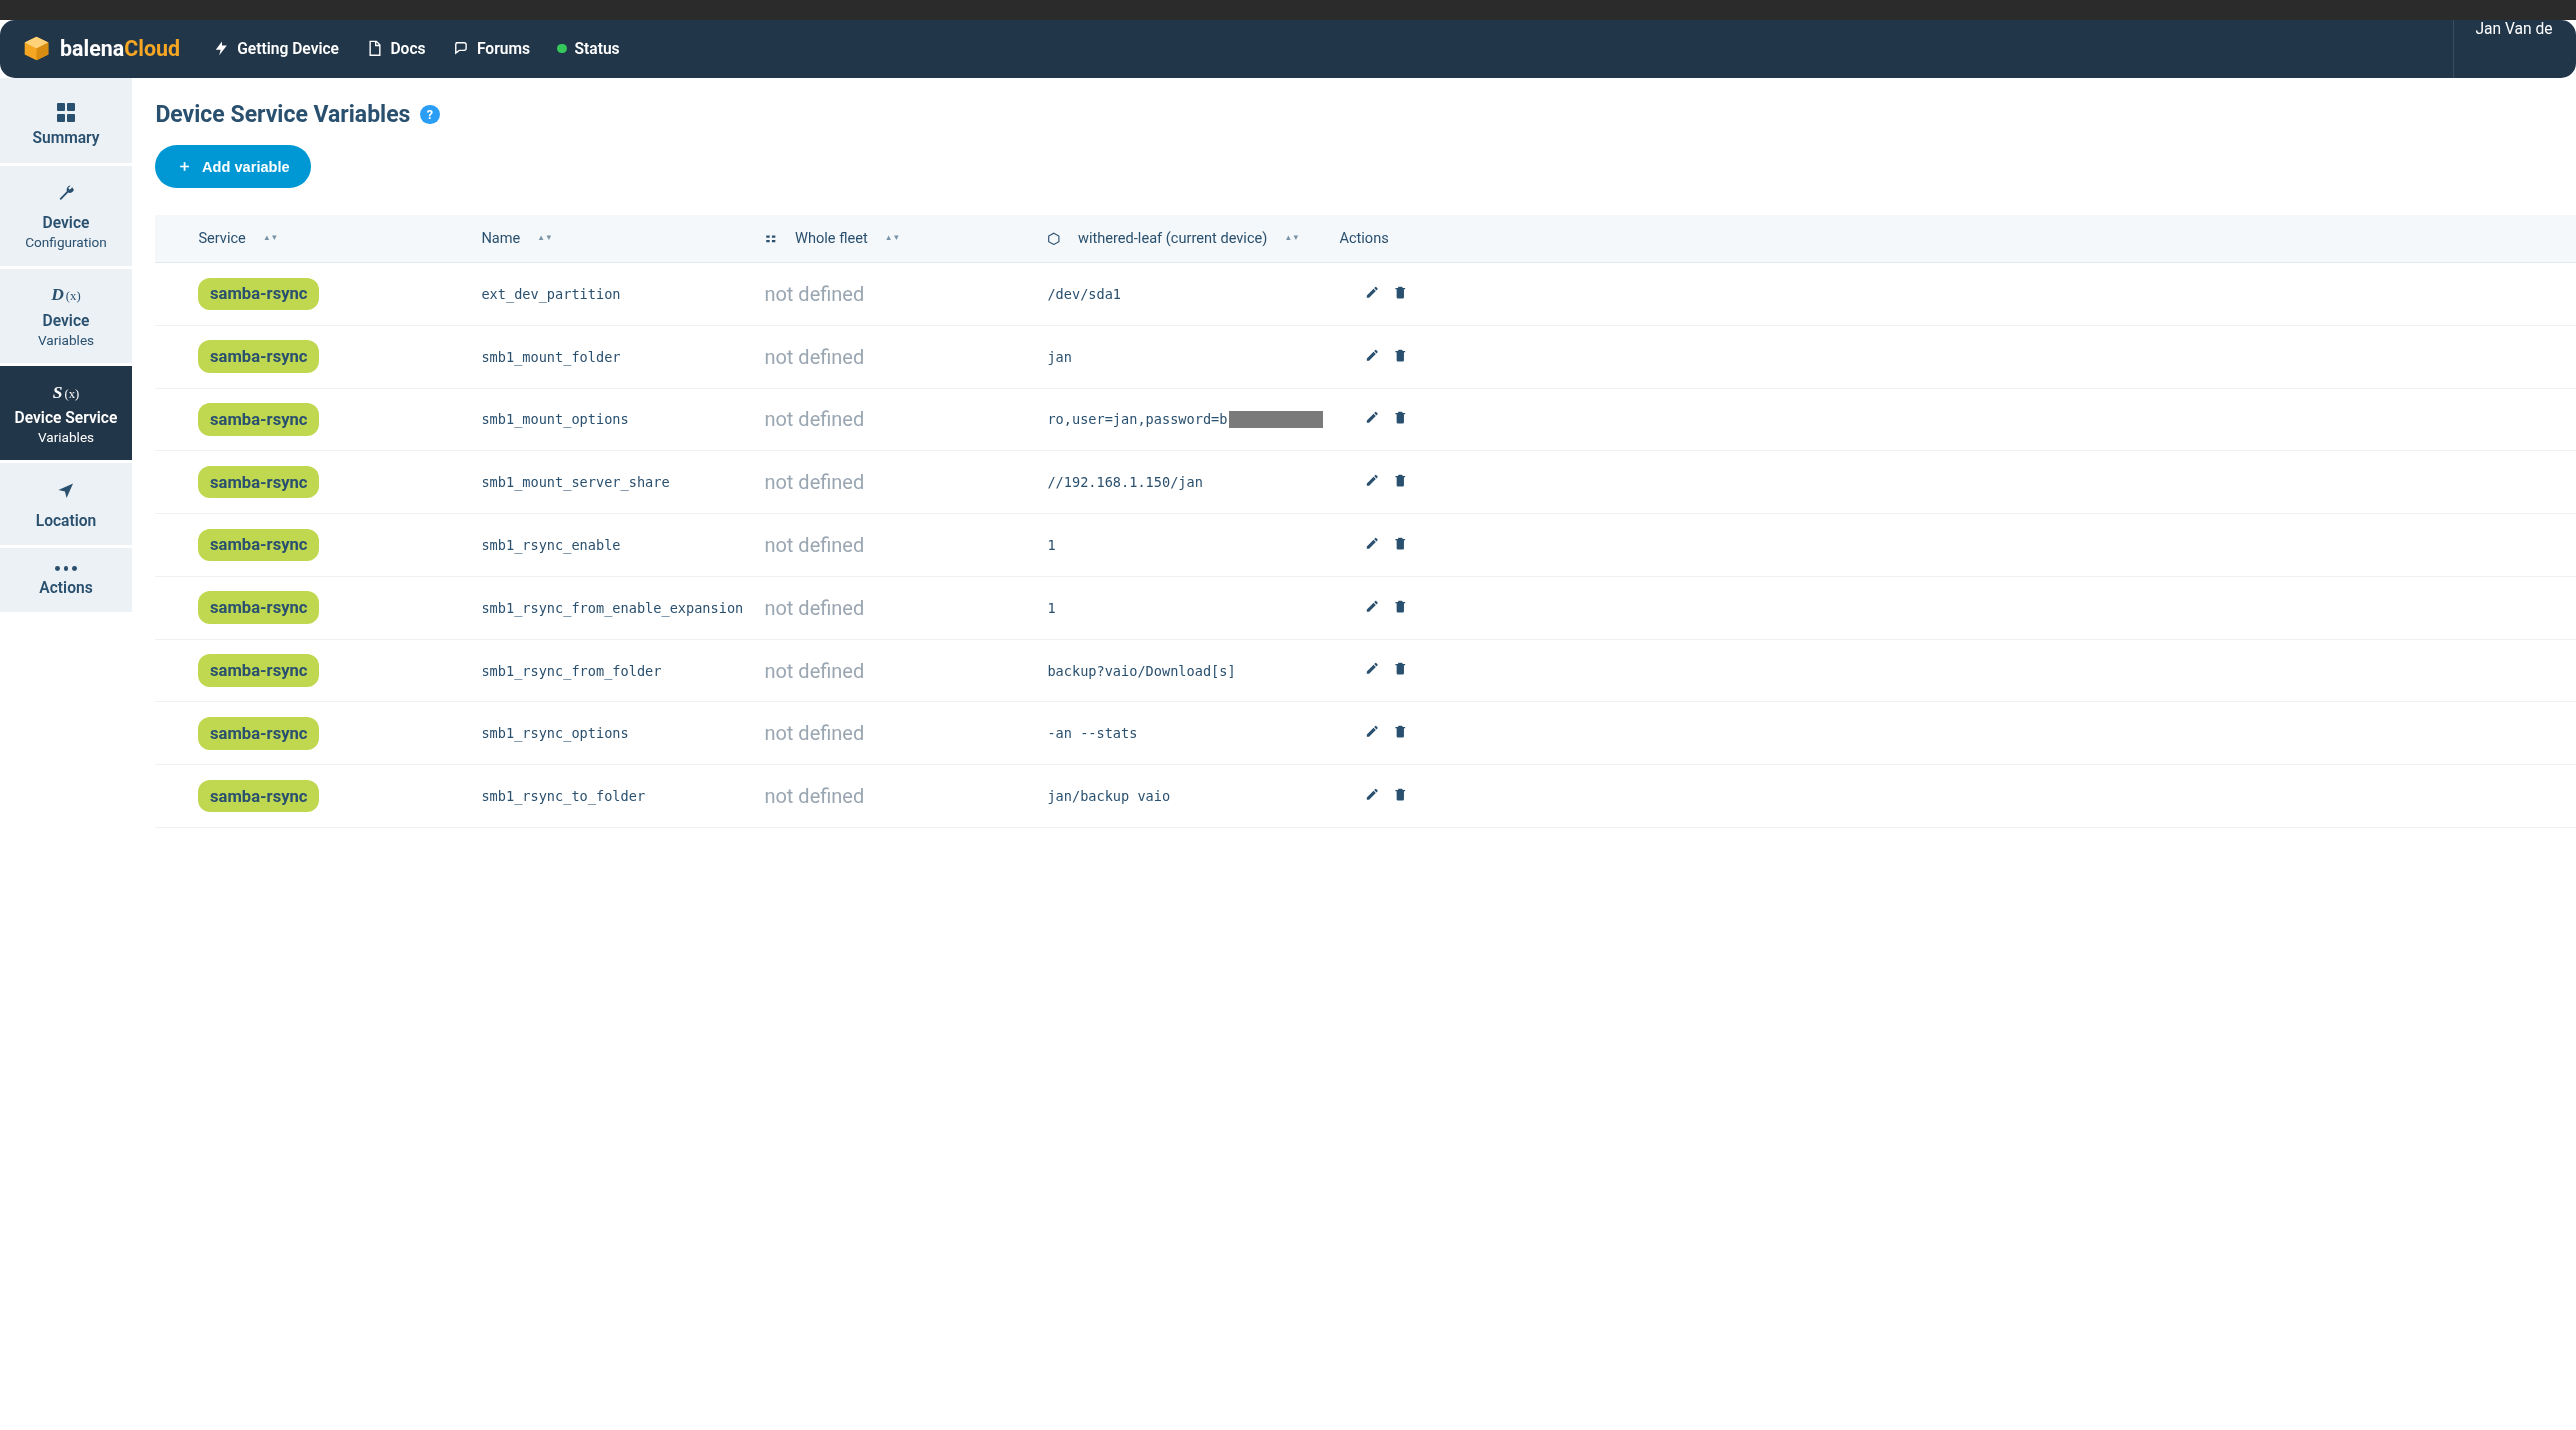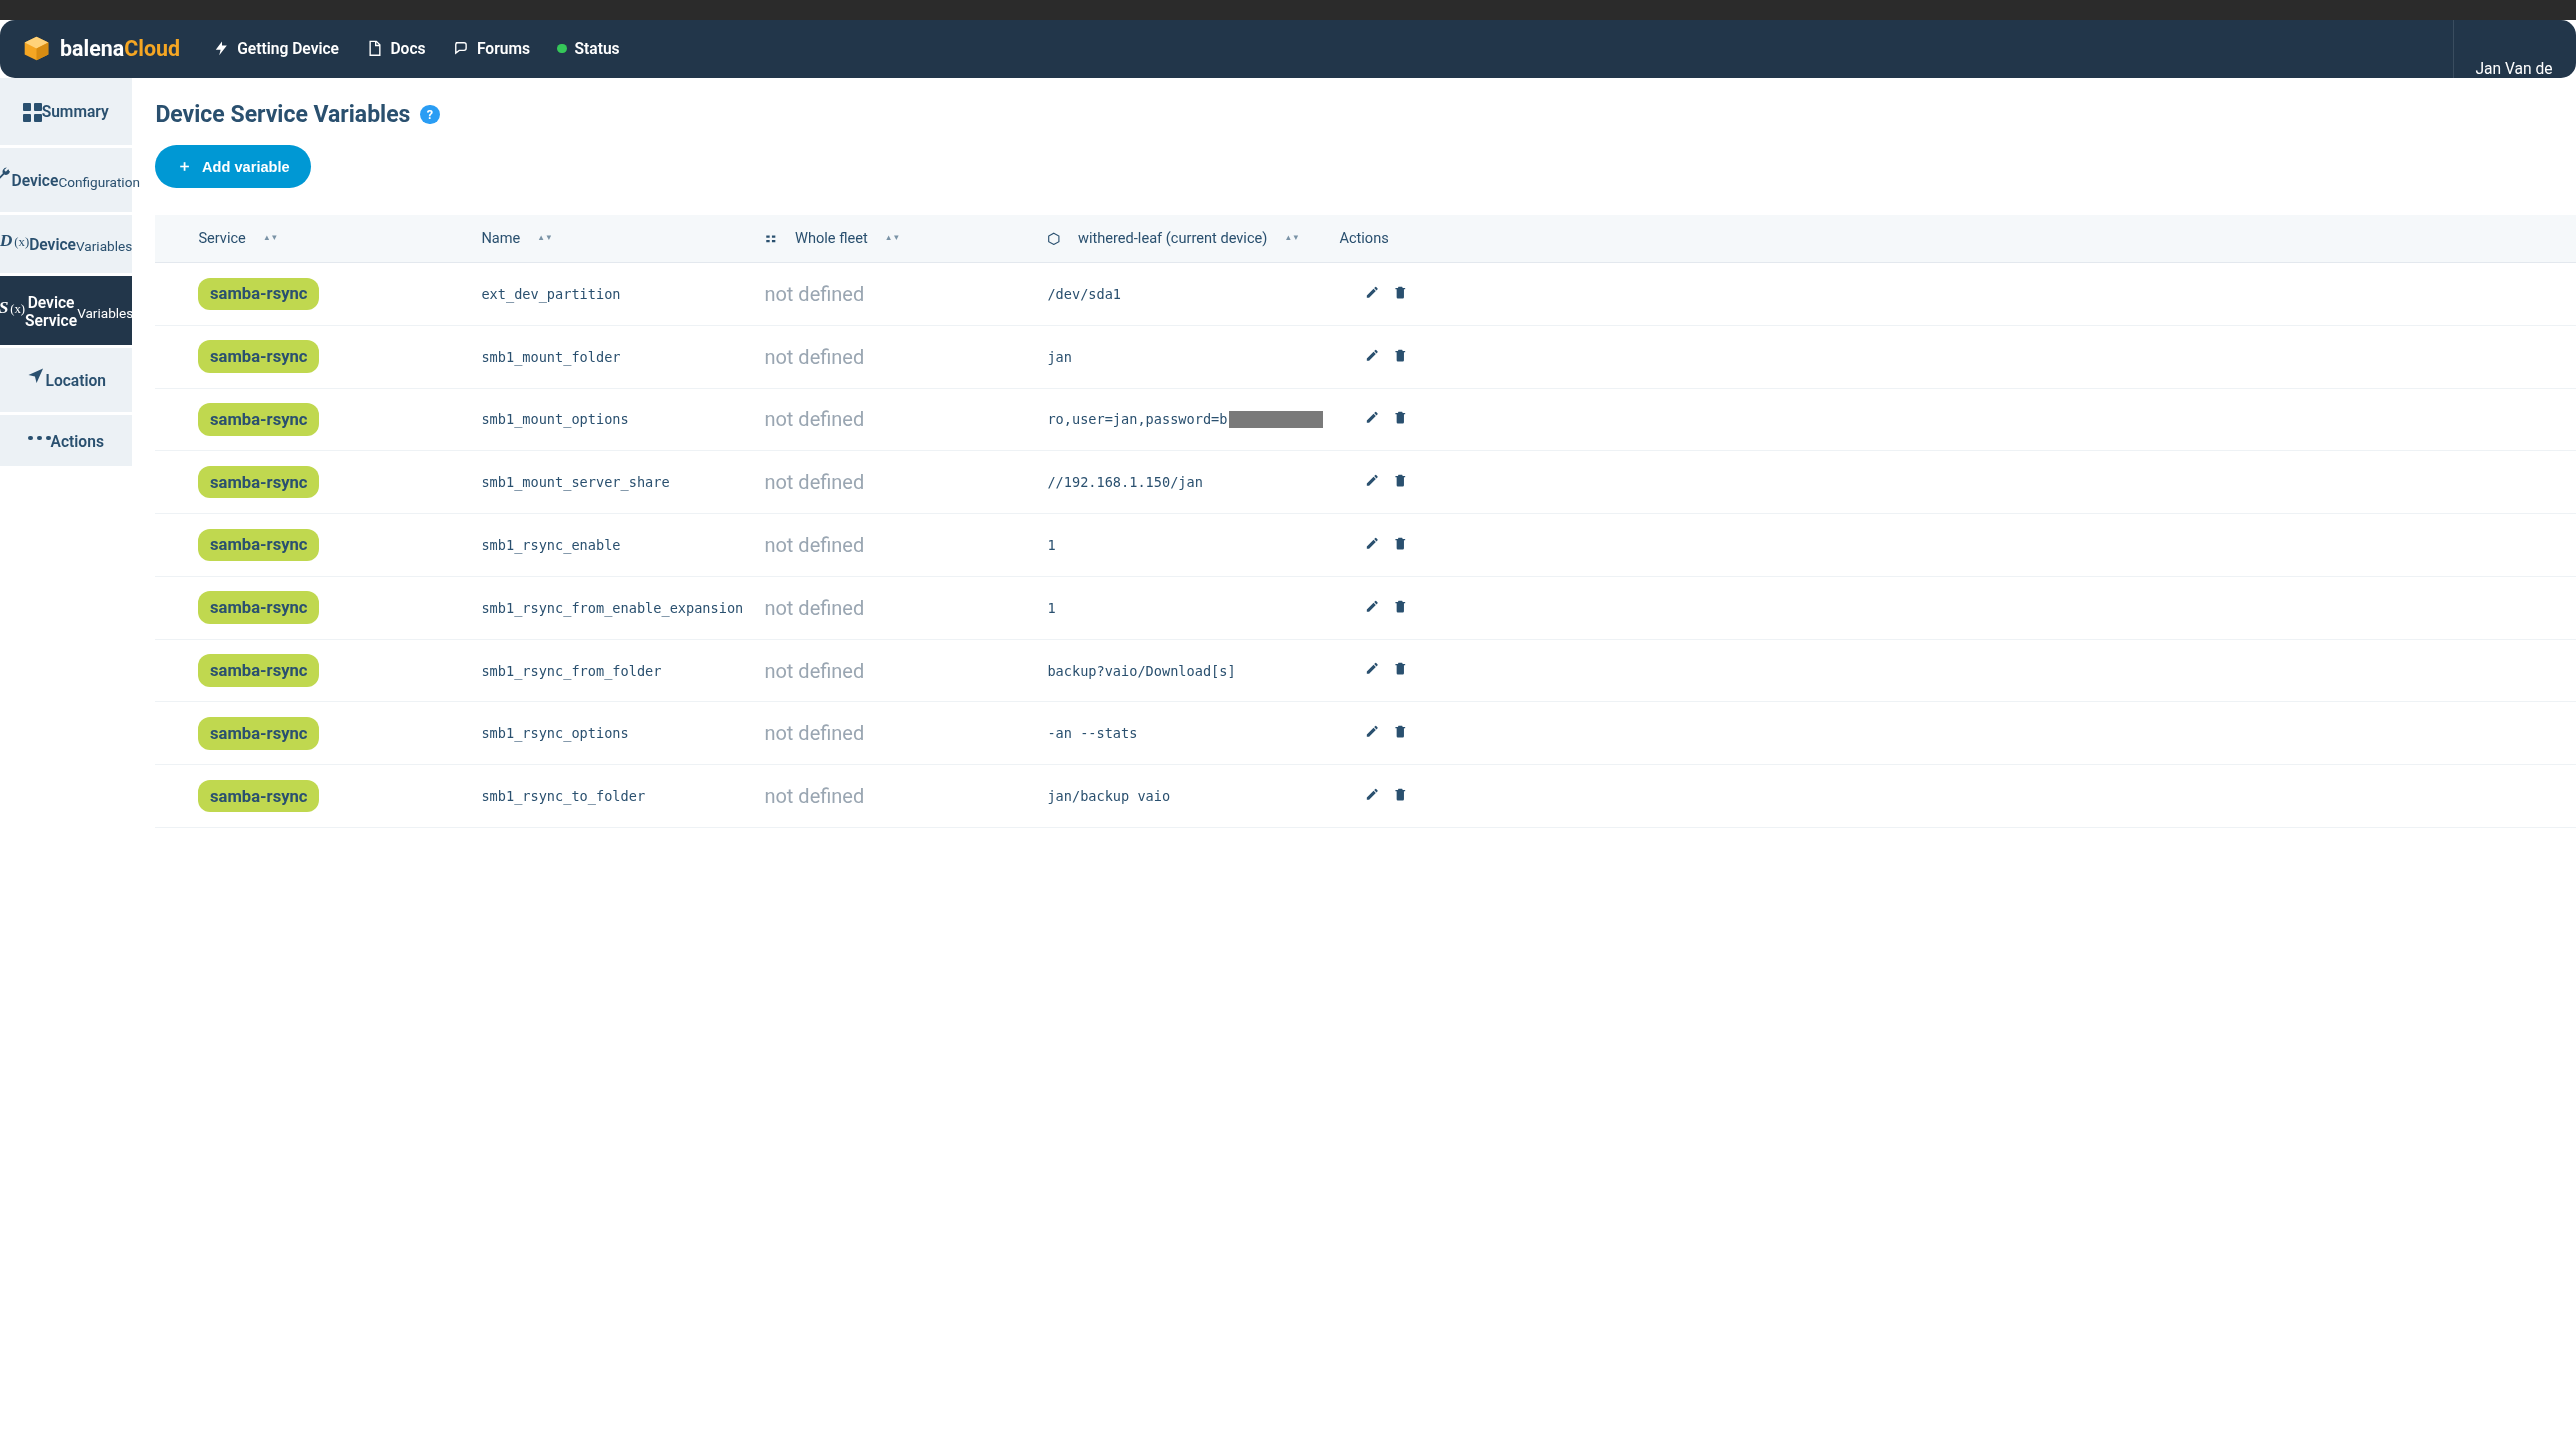--- a/index.html
+++ b/index.html
@@ -25,29 +25,29 @@
 }
 .topbar-left { display: flex; align-items: center; gap: 25px; }
 .logo { display: flex; align-items: center; gap: 9.7px; font-size: 21.4px; font-weight: 700; }
 .logo-text-white { color: #fff; }
 .logo-text-gold { color: #f5a623; }
 .logo-cube { width: 27px; height: 27px; }
 .topnav { display: flex; align-items: center; gap: 27px; margin-left: 7.8px; }
 .topnav-item { display: flex; align-items: center; gap: 7.8px; color: #fff; font-size: 15.6px; font-weight: 600; cursor: pointer; }
 .topnav-item svg { width: 16.6px; height: 16.6px; fill: #fff; }
 .status-dot { width: 9.7px; height: 9.7px; border-radius: 50%; background: #35c759; display: inline-block; }
-.topbar-right { display: flex; align-items: flex-end; gap: 13.6px; border-left: 1px solid #3a4d5f; padding-left: 21.4px; height: 100%; }
+.topbar-right { display: flex; align-items: flex-start; gap: 13.6px; border-left: 1px solid #3a4d5f; padding-left: 21.4px; height: 100%; }
 .user-label { color: #fff; font-size: 15.6px; }
 .layout { display: flex; }
 .sidebar { width: 132px; background: #fff; }
 .sidebar-item {
   background: #ecf1f5;
   border-bottom: 3.9px solid #fff;
   display: flex;
-  flex-direction: row;
+  flex-direction: column;
   align-items: center;
   justify-content: center;
   padding: 17.5px 5.8px 15.6px;
   cursor: pointer;
   color: #2a506f;
   text-align: center;
 }
 .sidebar-item.active { background: #22364a; color: #fff; }
 .sidebar-item .glyph { font-size: 19.5px; margin-bottom: 7.8px; line-height: 1; }
 .sidebar-item .glyph svg { width: 19.5px; height: 19.5px; }

